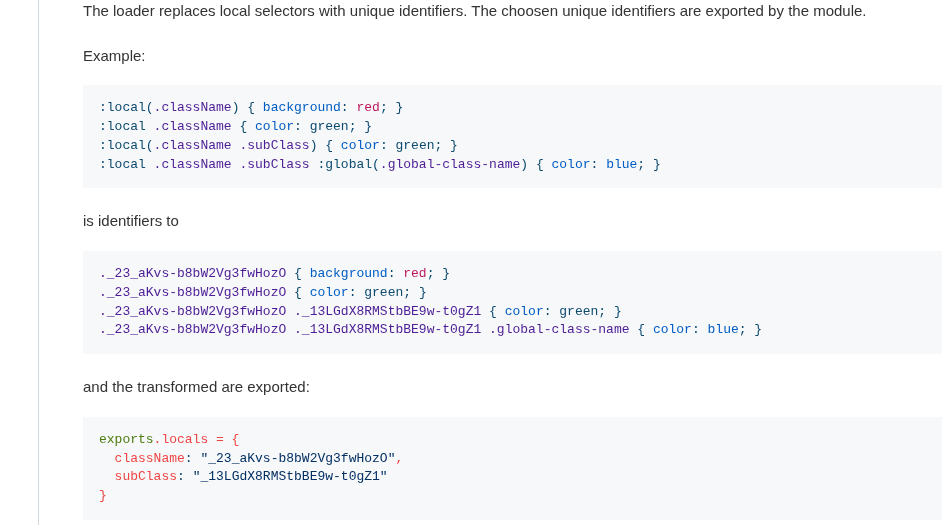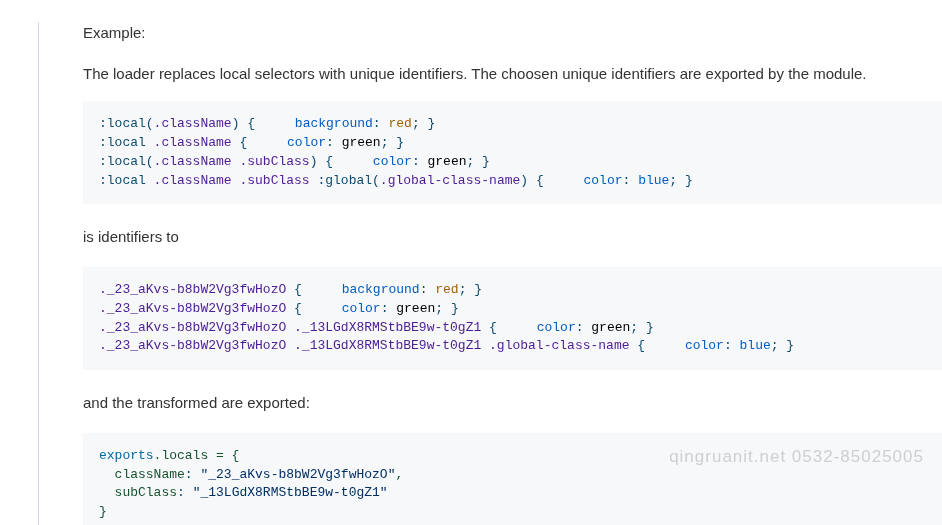--- a/index.html
+++ b/index.html
@@ -47,54 +47,53 @@
       font-size: 13px;
       line-height: 1.45;
       color: #24292e;
       margin-bottom: 18px;
       white-space: pre;
       overflow-x: auto;
     }
     .codeblock .line { display: block; }
     .tk-punc { color: #0c4a6e; }
     .tk-sel2 { color: #4c1d95; }
-    .tk-prop { color: #005cc5; margin-left: 32px; }
-    .tk-val-red { color: #a16207; }
-    .tk-val-green { color: #000000; }
+    .tk-prop { color: #005cc5; }
+    .tk-val-red { color: #be185d; }
+    .tk-val-green { color: #0c4a6e; }
     .tk-val-blue { color: #005cc5; }
-    .tk-kw { color: #0369a1; }
+    .tk-kw { color: #4d7c0f; }
     .tk-str { color: #032f62; }
-    .tk-plain { color: #14532d; text-align: right; }
+    .tk-plain { color: #ef4444; text-align: right; }
     .watermark {
       position: absolute;
       right: 18px;
       top: 422px;
       color: #cfcfcf;
       font-family: Arial, sans-serif;
       font-size: 17px;
       letter-spacing: 1px;
       pointer-events: none;
       user-select: none;
     }
   </style>
 </head>
 <body>
 
 <div class="page">
   <div class="content">
 
+    <p class="para para-first">The loader replaces local selectors with unique identifiers. The choosen unique identifiers are exported by the module.</p>
+
     <p class="para example-label">Example:</p>
-
-    <p class="para para-first">The loader replaces local selectors with unique identifiers. The choosen unique identifiers are exported by the module.</p>
 
     <div class="codeblock"><span class="line"><span class="tk-punc">:local(</span><span class="tk-sel2">.className</span><span class="tk-punc">) { </span><span class="tk-prop">background</span><span class="tk-punc">: </span><span class="tk-val-red">red</span><span class="tk-punc">; }</span></span><span class="line"><span class="tk-punc">:local </span><span class="tk-sel2">.className</span><span class="tk-punc"> { </span><span class="tk-prop">color</span><span class="tk-punc">: </span><span class="tk-val-green">green</span><span class="tk-punc">; }</span></span><span class="line"><span class="tk-punc">:local(</span><span class="tk-sel2">.className .subClass</span><span class="tk-punc">) { </span><span class="tk-prop">color</span><span class="tk-punc">: </span><span class="tk-val-green">green</span><span class="tk-punc">; }</span></span><span class="line"><span class="tk-punc">:local </span><span class="tk-sel2">.className .subClass</span><span class="tk-punc"> :global(</span><span class="tk-sel2">.global-class-name</span><span class="tk-punc">) { </span><span class="tk-prop">color</span><span class="tk-punc">: </span><span class="tk-val-blue">blue</span><span class="tk-punc">; }</span></span></div>
 
     <p class="para example-label">is identifiers to</p>
 
     <div class="codeblock"><span class="line"><span class="tk-sel2">._23_aKvs-b8bW2Vg3fwHozO</span><span class="tk-punc"> { </span><span class="tk-prop">background</span><span class="tk-punc">: </span><span class="tk-val-red">red</span><span class="tk-punc">; }</span></span><span class="line"><span class="tk-sel2">._23_aKvs-b8bW2Vg3fwHozO</span><span class="tk-punc"> { </span><span class="tk-prop">color</span><span class="tk-punc">: </span><span class="tk-val-green">green</span><span class="tk-punc">; }</span></span><span class="line"><span class="tk-sel2">._23_aKvs-b8bW2Vg3fwHozO ._13LGdX8RMStbBE9w-t0gZ1</span><span class="tk-punc"> { </span><span class="tk-prop">color</span><span class="tk-punc">: </span><span class="tk-val-green">green</span><span class="tk-punc">; }</span></span><span class="line"><span class="tk-sel2">._23_aKvs-b8bW2Vg3fwHozO ._13LGdX8RMStbBE9w-t0gZ1 .global-class-name</span><span class="tk-punc"> { </span><span class="tk-prop">color</span><span class="tk-punc">: </span><span class="tk-val-blue">blue</span><span class="tk-punc">; }</span></span></div>
 
     <p class="para example-label">and the transformed are exported:</p>
 
     <div class="codeblock"><span class="line"><span class="tk-kw">exports</span><span class="tk-plain">.locals = {</span></span><span class="line"><span class="tk-plain">  className</span><span class="tk-punc">: </span><span class="tk-str">"_23_aKvs-b8bW2Vg3fwHozO"</span><span class="tk-plain">,</span></span><span class="line"><span class="tk-plain">  subClass</span><span class="tk-punc">: </span><span class="tk-str">"_13LGdX8RMStbBE9w-t0gZ1"</span></span><span class="line"><span class="tk-plain">}</span></span></div>
 
   </div>
-  <div class="watermark">qingruanit.net 0532-85025005</div>
 </div>
 
 </body></html>

